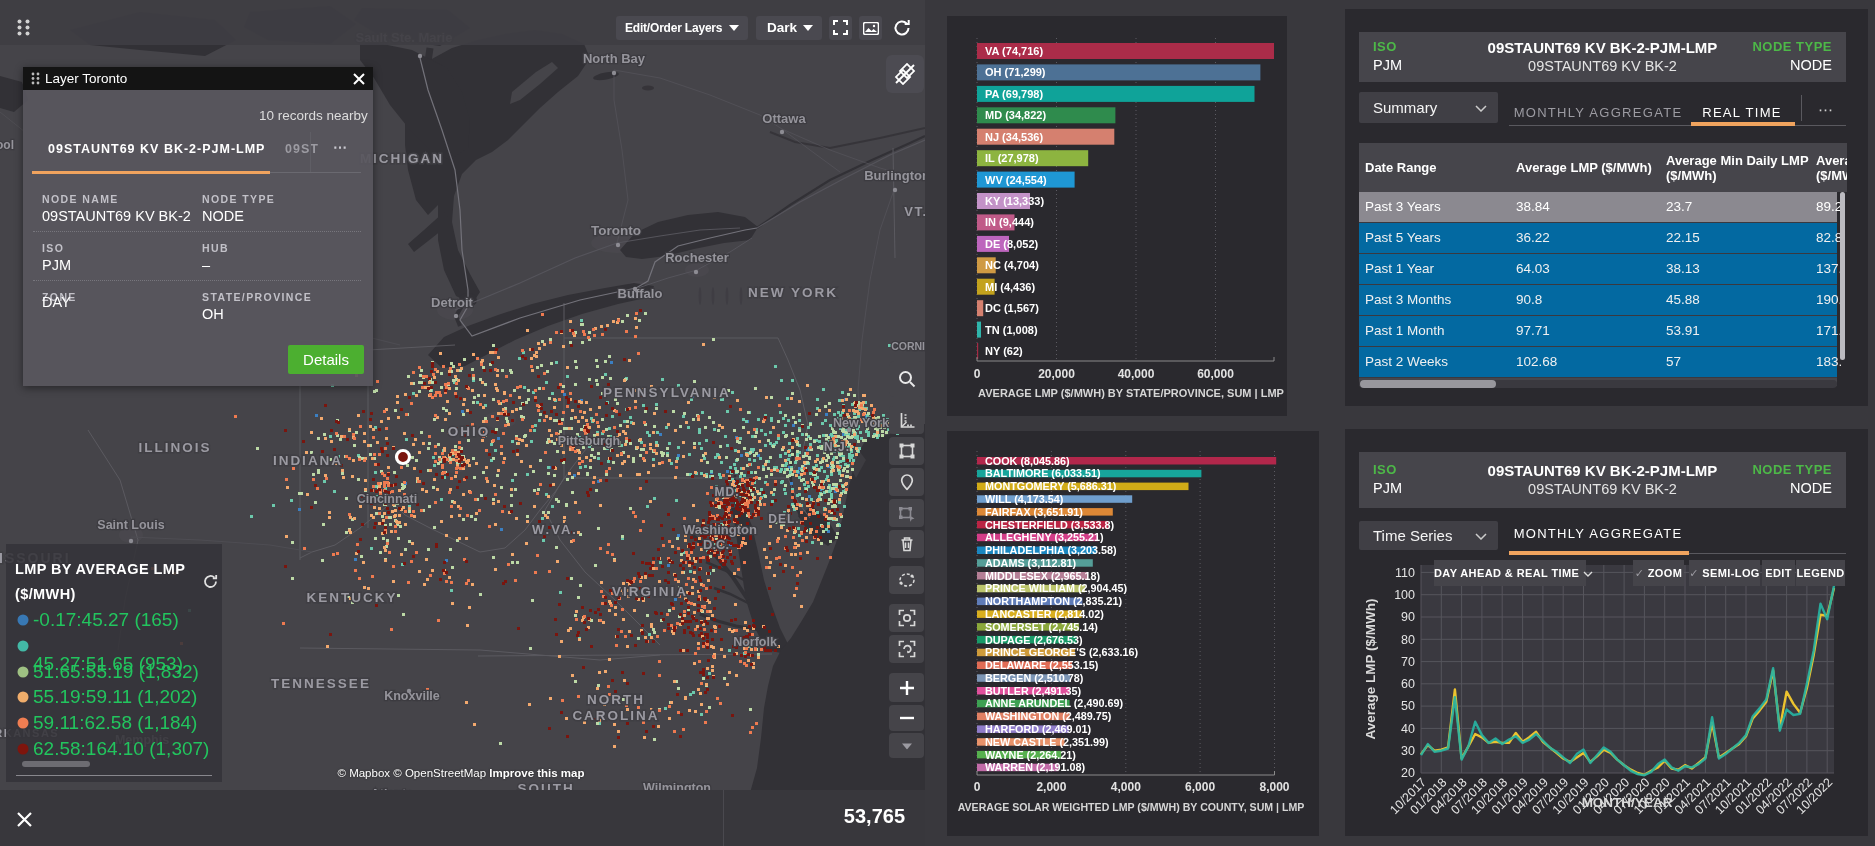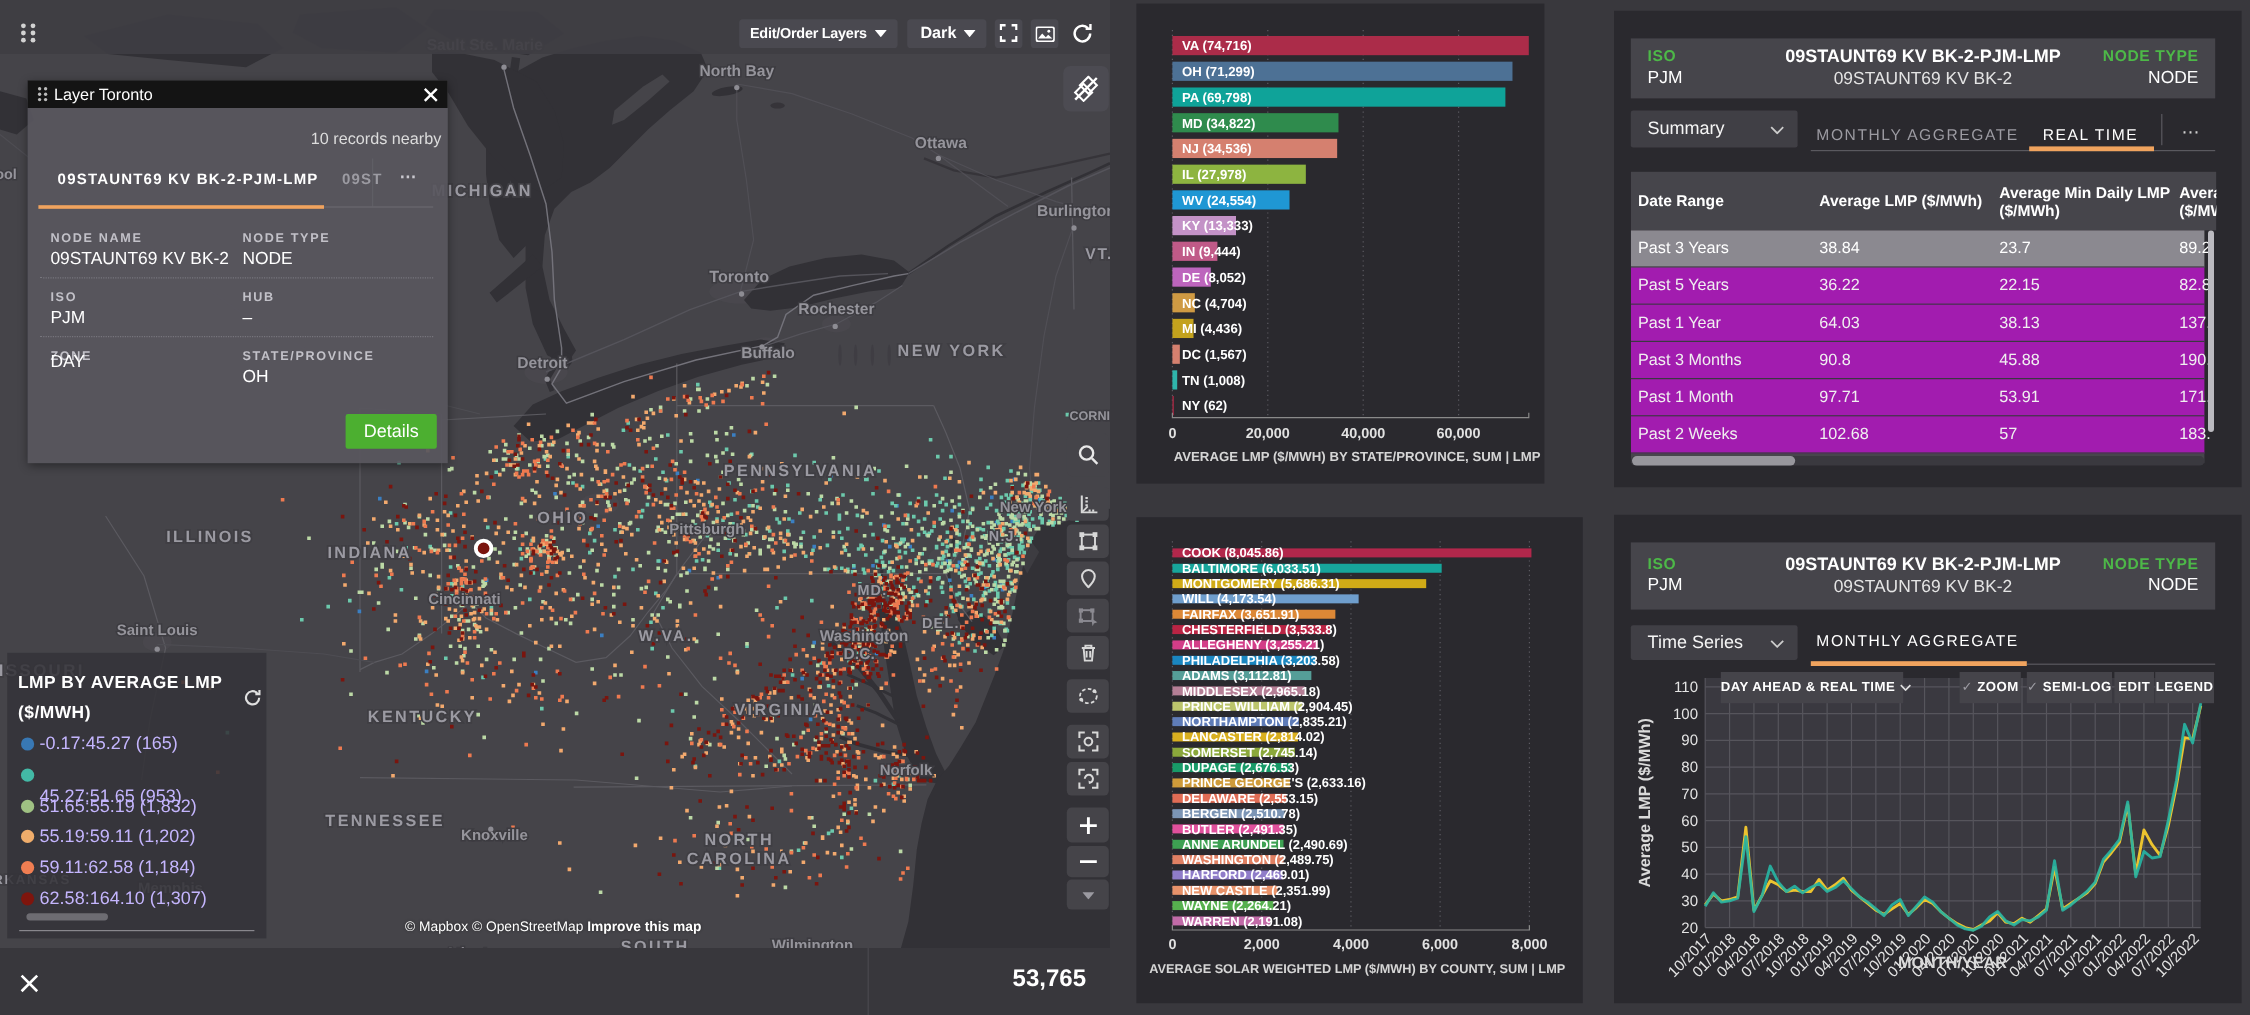--- a/index.html
+++ b/index.html
@@ -1,17 +1,17 @@
 <!DOCTYPE html>
 <html><head><meta charset="utf-8"><style>
 *{margin:0;padding:0;box-sizing:border-box}
 html,body{width:1875px;height:846px;overflow:hidden;background:#39383d;font-family:"Liberation Sans",sans-serif}
 #map{position:absolute;left:0;top:0;width:925px;height:846px;overflow:hidden;background:#454449}
 .card{position:absolute;background:#2a292e}
-#c1{left:947px;top:3px;width:340px;height:400px}
+#c1{left:947px;top:16px;width:340px;height:400px}
 #c2{left:947px;top:431px;width:372px;height:405px}
 #c3{left:1345px;top:9px;width:523px;height:397px}
 #c4{left:1345px;top:429px;width:523px;height:407px;overflow:hidden}
 .hstrip{position:absolute;left:14px;right:22px;background:#46454b}
 .hstrip .iso{position:absolute;left:14px;top:7px;font-size:13px;font-weight:bold;color:#4db848;letter-spacing:.5px}
 .hstrip .isov{position:absolute;left:14px;top:25px;font-size:14.5px;color:#fff}
 .hstrip .nn1{position:absolute;left:0;right:0;top:7px;text-align:center;font-size:15px;font-weight:bold;color:#fff}
 .hstrip .nn2{position:absolute;left:0;right:0;top:26px;text-align:center;font-size:14.5px;color:#e4e4e4}
 .hstrip .nt{position:absolute;right:14px;top:7px;font-size:13px;font-weight:bold;color:#4db848;letter-spacing:.5px}
 .hstrip .ntv{position:absolute;right:14px;top:25px;font-size:14.5px;color:#fff}
@@ -19,42 +19,42 @@
 .sel svg.chv{position:absolute;right:11px;top:50%;margin-top:-3px}
 .tabtxt{position:absolute;font-size:13px;font-weight:normal;letter-spacing:1.3px;white-space:nowrap;transform:translateX(-50%)}
 .gray{color:#9c9ba2}.white{color:#fff}
 .obar{position:absolute;height:3.5px;background:#f0a35e}
 .gline{position:absolute;height:1px;background:#5a595f}
 .vsep{position:absolute;width:1px;background:#5a595f}
 
 #tbl{position:absolute;left:14px;top:134px;width:488px;height:245px;overflow:hidden}
 #tbl .thead{position:absolute;left:0;top:0;width:488px;height:49px;background:#46454b;color:#fff;font-size:13px;font-weight:bold}
 #tbl .thead div{position:absolute;line-height:15px}
-#tbl .row{position:absolute;left:0;width:478px;height:31px;background:#a21caf;border-bottom:1px solid #3a3940;color:#f0f0f0;font-size:13.5px}
+#tbl .row{position:absolute;left:0;width:478px;height:31px;background:#0369a1;border-bottom:1px solid #3a3940;color:#f0f0f0;font-size:13.5px}
 #tbl .row.selr{background:#8b8990;color:#fff}
 #tbl .row div{position:absolute;top:7px}
 .c0{left:6px}.c1x{left:157px}.c2x{left:307px}.c3x{left:457px}
 #vscroll{position:absolute;left:495px;top:183px;width:5px;height:168px;background:#bbbac0;border-radius:3px}
 #hscroll{position:absolute;left:14px;top:371px;width:478px;height:8px;background:#3a393f;border-radius:4px}
 #hscroll .thumb{position:absolute;left:1px;top:0;width:136px;height:8px;background:#98979d;border-radius:4px}
 
 .ctl{position:absolute;top:131px;height:26px;background:#45444a;color:#fff;font-size:11px;font-weight:bold;letter-spacing:.4px;text-align:center;line-height:26px;white-space:nowrap}
 .ctl .chk{color:#9c9ba2;font-weight:normal}
 
 #topbar{position:absolute;left:0;top:0;width:925px;height:45px;background:rgba(62,61,67,.93)}
 .tbtn{position:absolute;top:16px;height:24px;background:#4a4950;border-radius:3px;color:#fff;font-size:13.5px;font-weight:bold;line-height:24px}
 .dragdots{position:absolute;left:17px;top:19px;width:13px;height:17px}
 #inspect{position:absolute;left:23px;top:67px;width:350px;height:319px;background:rgba(88,86,94,.93);box-shadow:0 2px 8px rgba(0,0,0,.45)}
 #ihead{position:absolute;left:0;top:0;width:350px;height:23px;background:#141414;color:#fff;font-size:13.5px}
 #inspect .fl{position:absolute;font-size:10.5px;font-weight:bold;letter-spacing:1.4px;color:#c2c1c8}
 #inspect .fv{position:absolute;font-size:14.5px;color:#fff}
 .dotline{position:absolute;left:10px;width:328px;border-top:1px dotted #77767d}
 #legend{position:absolute;left:6px;top:544px;width:216px;height:238px;background:rgba(52,51,57,.88)}
 #legend .t{position:absolute;left:9px;font-size:14.5px;font-weight:bold;color:#fff;letter-spacing:.4px}
-.litem{position:absolute;left:27px;font-size:15px;color:#c4b5fd;transform:translateY(-50%)}
+.litem{position:absolute;left:27px;font-size:19px;color:#22c55e;transform:translateY(-50%)}
 .ldot{position:absolute;left:17px;width:11px;height:11px;border-radius:50%;transform:translate(-50%,-50%)}
 #botbar{position:absolute;left:0;top:790px;width:925px;height:56px;background:#38373c}
 #attrib{position:absolute;left:0;top:767px;width:922px;text-align:center;font-size:11.5px;color:#fff;text-shadow:0 0 2px #222}
 .mbtn{position:absolute;left:889px;width:35px;background:#454449;border-radius:4px}
 .mbtn svg{position:absolute;left:50%;top:50%;transform:translate(-50%,-50%)}
 #greenbtn{position:absolute;left:265px;top:278px;width:76px;height:29px;background:#4caf30;border-radius:2px;color:#fff;font-size:15px;text-align:center;line-height:29px}
 </style></head>
 <body>
 <div id="map">
 <svg width="925" height="846" viewBox="0 0 925 846" xmlns="http://www.w3.org/2000/svg" font-family="Liberation Sans, sans-serif">

